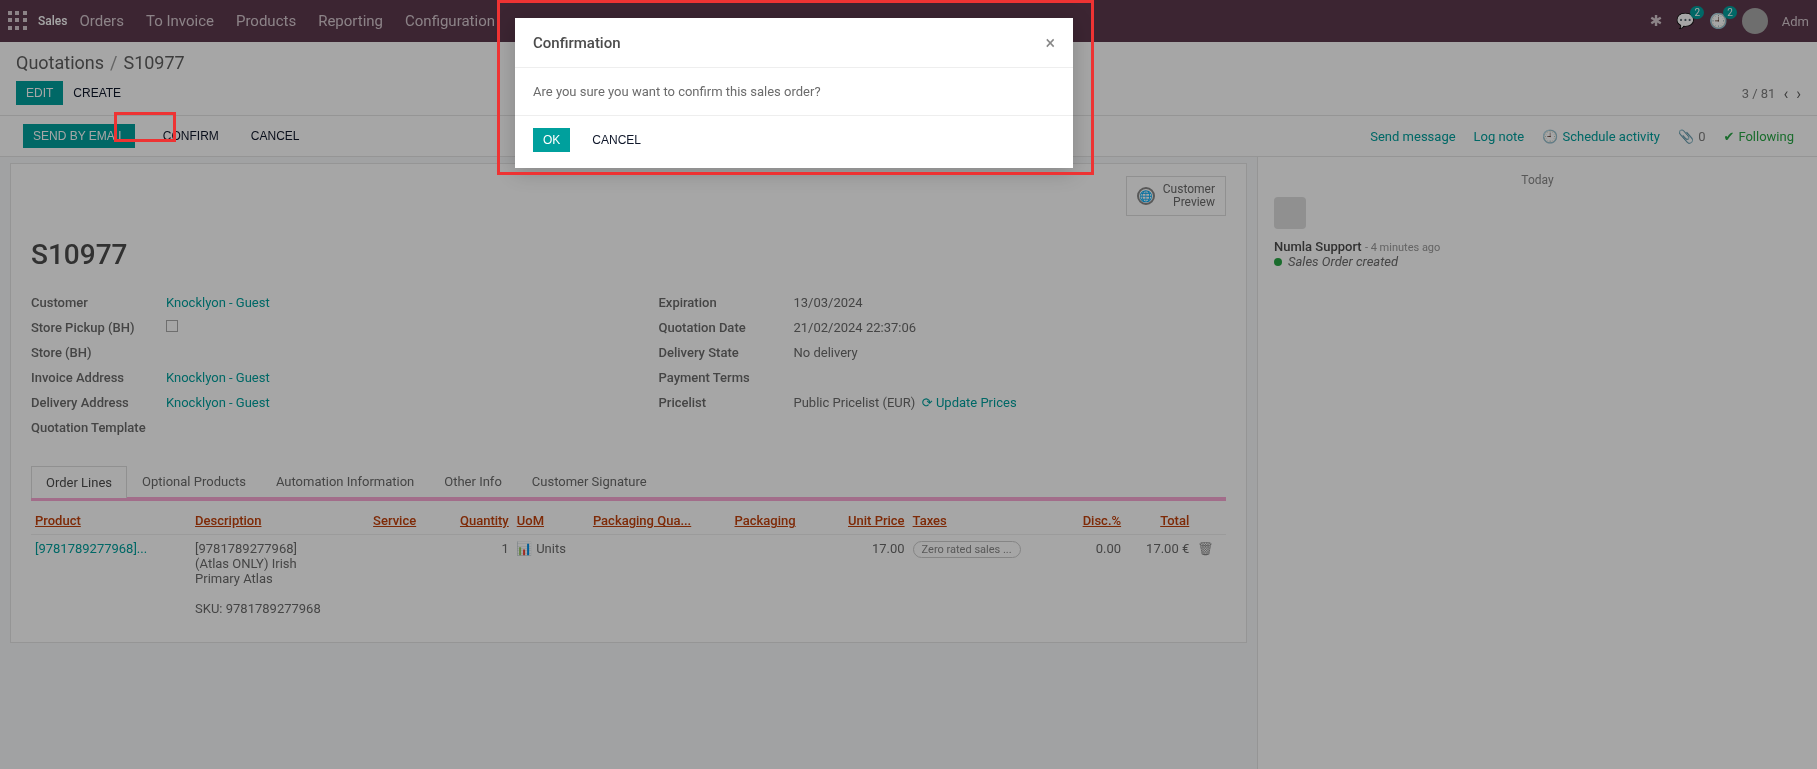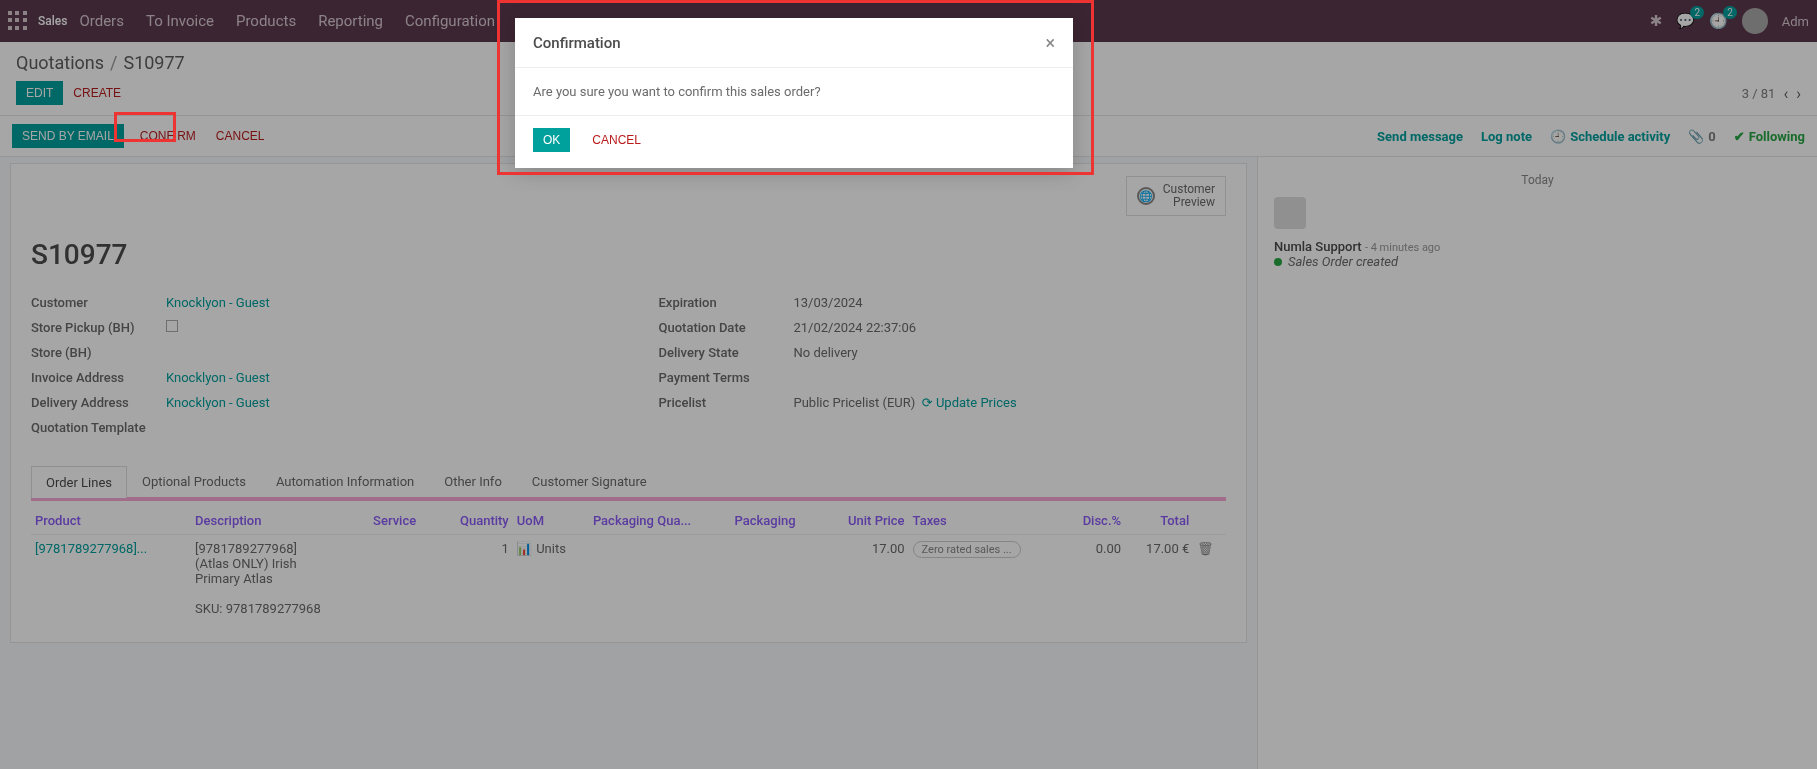--- a/index.html
+++ b/index.html
@@ -19,28 +19,28 @@
 .topnav .username { color: #d7c9d0; }
 
 
 .breadcrumb-bar { background: #fff; border-bottom: 1px solid #e5e5e5; padding: 10px 16px 0 16px; }
 .breadcrumb { font-size: 18px; color: #5f5f5f; display: flex; align-items: center; gap: 6px; }
 .breadcrumb .sep { color: #999; }
 .breadcrumb .current { color: #5f5f5f; }
 .actions-row { display: flex; align-items: center; margin-top: 8px; padding-bottom: 10px; }
 .btn { padding: 5px 10px; font-size: 12px; cursor: pointer; border: none; }
 .btn-primary { background: #00a09d; color: #fff; font-weight: 400; }
-.btn-link { background: transparent; color: #b91c1c; font-weight: 500; }
+.btn-link { background: transparent; color: #0f172a; font-weight: 500; }
 .pager { margin-left: auto; color: #7f7f7f; font-size: 13px; display: flex; align-items: center; gap: 8px; }
 .pager .arrow { cursor: pointer; font-size: 16px; color: #5f5f5f; }
 
 
-.action-bar { background: #fff; border-bottom: 1px solid #e5e5e5; padding: 8px 12px; display: flex; align-items: center; }
+.action-bar { background: #fff; border-bottom: 1px solid #e5e5e5; padding: 8px 23px; display: flex; align-items: center; gap: 12px; }
 .action-bar .right { margin-left: auto; display: flex; gap: 18px; align-items: center; color: #00a09d; font-size: 13px; }
-.action-bar .right span { cursor: pointer; display: flex; align-items: center; gap: 4px; font-weight: bold; }
+.action-bar .right span { cursor: pointer; display: flex; align-items: center; gap: 4px; }
 .following { color: #28a745; }
 .attach { color: #7f7f7f; display:flex; align-items:center; gap:3px;}
 
 
 .highlight-red { border: 3px solid #e33; position: absolute; pointer-events: none; }
 
 
 .main { display: flex; height: calc(769px - 42px - 70px - 42px); }
 .form-area { flex: 1; padding: 0 10px; overflow: auto; }
 .chatter { width: 560px; background: #fff; border-left: 1px solid #e5e5e5; padding: 10px 16px; }
@@ -61,21 +61,21 @@
 .field-val { color: #6b6b6b; font-size: 13px; }
 .field-val a, .link { color: #00a09d; cursor: pointer; }
 .checkbox { width: 12px; height: 12px; border: 1px solid #aaa; display: inline-block; }
 
 
 .tabs { display: flex; border-bottom: 4px solid #f9a8d4; margin-top: 20px; }
 .tab { padding: 8px 14px; font-size: 13px; color: #6b6b6b; cursor: pointer; border: 1px solid transparent; border-bottom: none; }
 .tab.active { border-color: #ddd; background: #fff; color: #4c4c4c; position: relative; top: 1px; }
 
 table.lines { width: 100%; border-collapse: collapse; margin-top: 6px; font-size: 13px; }
-table.lines th { text-align: left; color: #8b5cf6; font-weight: 500; padding: 6px 4px; border-bottom: 1px solid #eee; }
+table.lines th { text-align: left; color: #c2410c; font-weight: 500; padding: 6px 4px; border-bottom: 1px solid #eee; text-decoration: underline; }
 table.lines th.num, table.lines td.num { text-align: right; }
 table.lines td { padding: 6px 4px; vertical-align: top; color: #6b6b6b; }
 .tax-chip { border: 1px solid #ccc; border-radius: 10px; padding: 1px 8px; font-size: 11px; color: #888; display:inline-block;}
 .trash { color: #888; cursor:pointer; }
 
 .add-links { margin-top: 14px; display: flex; gap: 16px; }
 .add-links a { color: #00a09d; cursor: pointer; font-size: 13px; }
 
 
 .chatter .today { text-align: center; color: #888; font-size: 12px; margin: 6px 0 10px 0; position: relative; }

